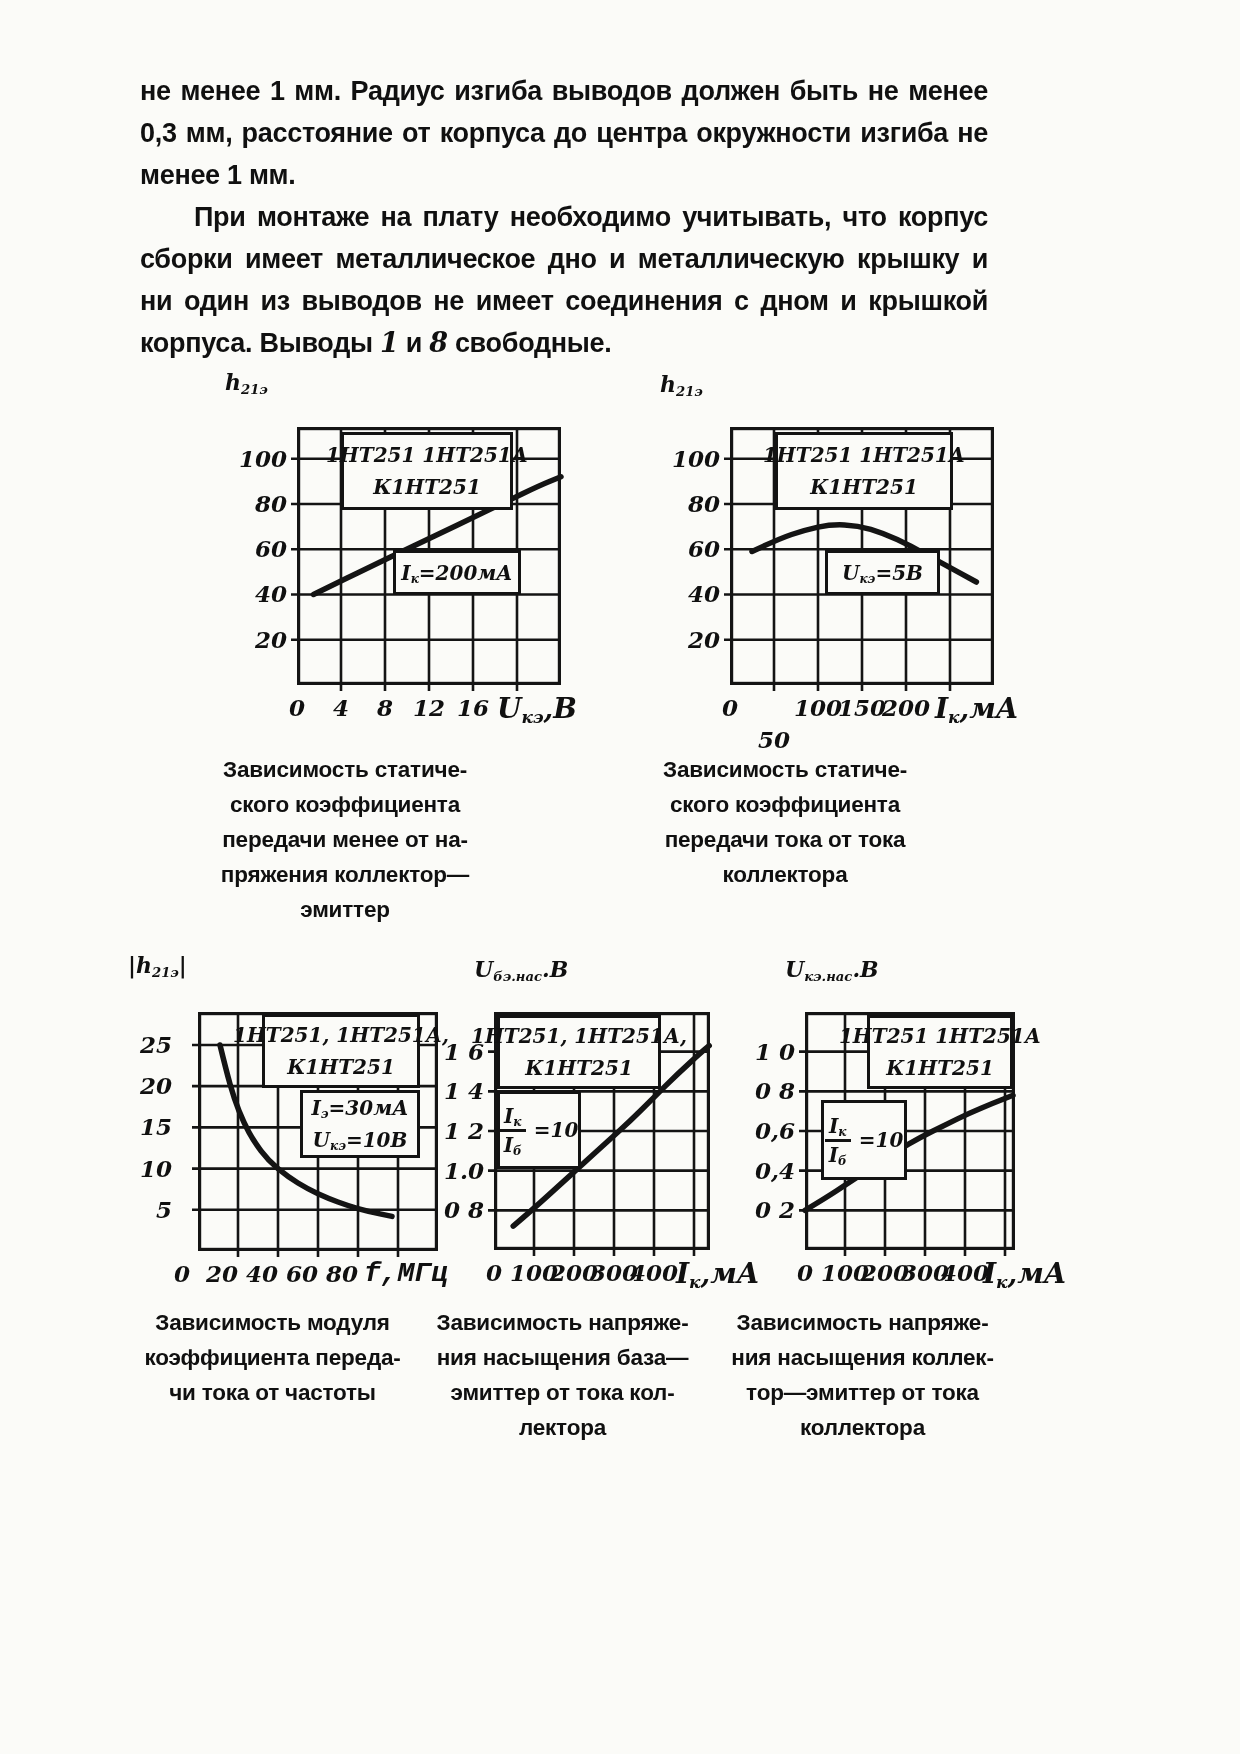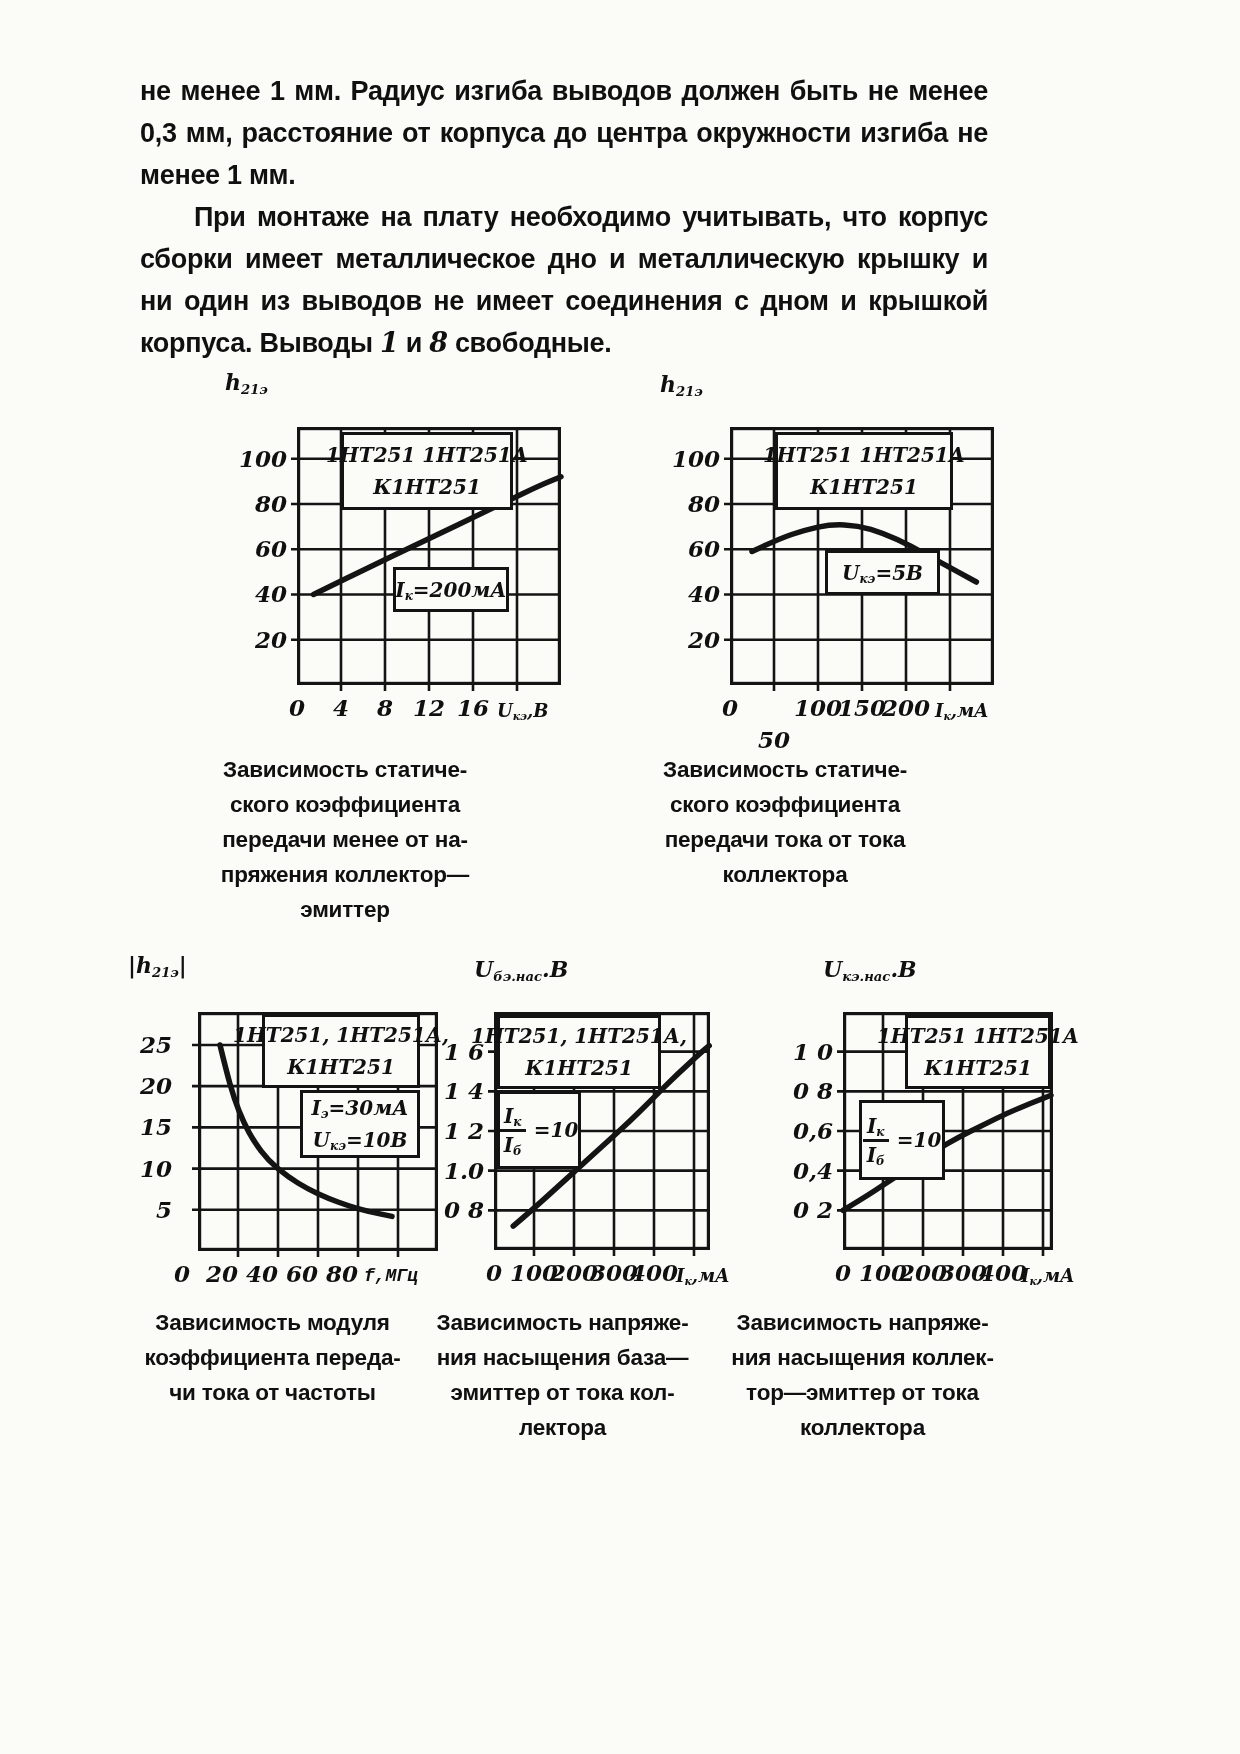--- a/index.html
+++ b/index.html
@@ -11,21 +11,21 @@
   .bodytext p.indent{text-indent:54px;}
   .bodytext .it{font-style:italic;font-family:"DejaVu Serif",serif;font-weight:bold;}
   figure{margin:0;}
   .plot{position:absolute;}
   .plot svg{display:block;overflow:visible;}
   .fig{font-family:"DejaVu Serif",serif;font-style:italic;font-weight:bold;color:#101010;}
   .fig sub{font-size:60%;vertical-align:baseline;position:relative;top:0.28em;line-height:0;}
   .ylabel{position:absolute;font-size:22px;white-space:nowrap;}
   .ytick{position:absolute;left:-70px;width:60px;text-align:right;font-size:23px;line-height:28px;}
   .xtick{position:absolute;width:60px;text-align:center;font-size:23px;line-height:26px;}
-  .xtitle{position:absolute;font-size:18px;white-space:nowrap;margin-top:8px;}
+  .xtitle{position:absolute;font-size:28px;white-space:nowrap;}
   .inset{position:absolute;background:#fbfbf8;border:3px solid #131313;box-sizing:border-box;
          display:flex;flex-direction:column;align-items:center;justify-content:center;
          font-size:20px;line-height:32px;white-space:nowrap;padding:1px 3px;z-index:3;}
   .fracbox{flex-direction:row;gap:8px;}
   .stack{display:flex;flex-direction:column;align-items:center;line-height:22px;}
   .stack .bar{width:26px;height:0;border-top:3px solid #131313;margin:2px 0;}
   .caption{position:absolute;font-weight:bold;font-size:22.5px;line-height:35px;text-align:center;
            letter-spacing:-0.2px;}
 </style>
 </head>
@@ -63,21 +63,21 @@
           <div class="xtick fig" style="left: -30px; top: 268px;">0</div>
           <div class="xtick fig" style="left: 14px; top: 268px;">4</div>
           <div class="xtick fig" style="left: 58px; top: 268px;">8</div>
           <div class="xtick fig" style="left: 102px; top: 268px;">12</div>
           <div class="xtick fig" style="left: 146px; top: 268px;">16</div>
           <div class="xtitle fig" style="left: 200px; top: 265px;">U<sub>кэ</sub>,В</div>
           <div class="inset fig" style="left: 44px; top: 5px; width: 172px; height: 78px;">
             <div>1НТ251 1НТ251А</div>
             <div>К1НТ251</div>
           </div>
-          <div class="inset fig" style="left: 96px; top: 140px; width: 116px; height: 45px;">
+          <div class="inset fig" style="left: 96px; top: 123px; width: 128px; height: 45px;">
             <div>I<sub>к</sub>=200мА</div>
           </div>
         </div>
         <div class="caption" style="left: 205px; top: 752px; width: 280px;">
           <div>Зависимость статиче-</div>
           <div>ского коэффициента</div>
           <div>передачи менее от на-</div>
           <div>пряжения коллектор—</div>
           <div>эмиттер</div>
         </div>
@@ -210,21 +210,21 @@
           </div>
         </div>
         <div class="caption" style="left: 420px; top: 1305px; width: 285px;">
           <div>Зависимость напряже-</div>
           <div>ния насыщения база—</div>
           <div>эмиттер от тока кол-</div>
           <div>лектора</div>
         </div>
       </figure>
     <figure>
-        <div class="plot" style="left: 843px; top: 1012px; width: 210px; height: 232px;">
+        <div class="plot" style="left: 805px; top: 1012px; width: 210px; height: 232px;">
           <svg width="210" height="238">
             <line x1="40" y1="0" x2="40" y2="244" stroke="#141414" stroke-width="2.6"></line>
             <line x1="80" y1="0" x2="80" y2="244" stroke="#141414" stroke-width="2.6"></line>
             <line x1="120" y1="0" x2="120" y2="244" stroke="#141414" stroke-width="2.6"></line>
             <line x1="160" y1="0" x2="160" y2="244" stroke="#141414" stroke-width="2.6"></line>
             <line x1="200" y1="0" x2="200" y2="244" stroke="#141414" stroke-width="2.6"></line>
             <line x1="-6" y1="198.33333333333331" x2="210" y2="198.33333333333331" stroke="#141414" stroke-width="2.6"></line>
             <line x1="-6" y1="158.66666666666666" x2="210" y2="158.66666666666666" stroke="#141414" stroke-width="2.6"></line>
             <line x1="-6" y1="119" x2="210" y2="119" stroke="#141414" stroke-width="2.6"></line>
             <line x1="-6" y1="79.33333333333331" x2="210" y2="79.33333333333331" stroke="#141414" stroke-width="2.6"></line>

